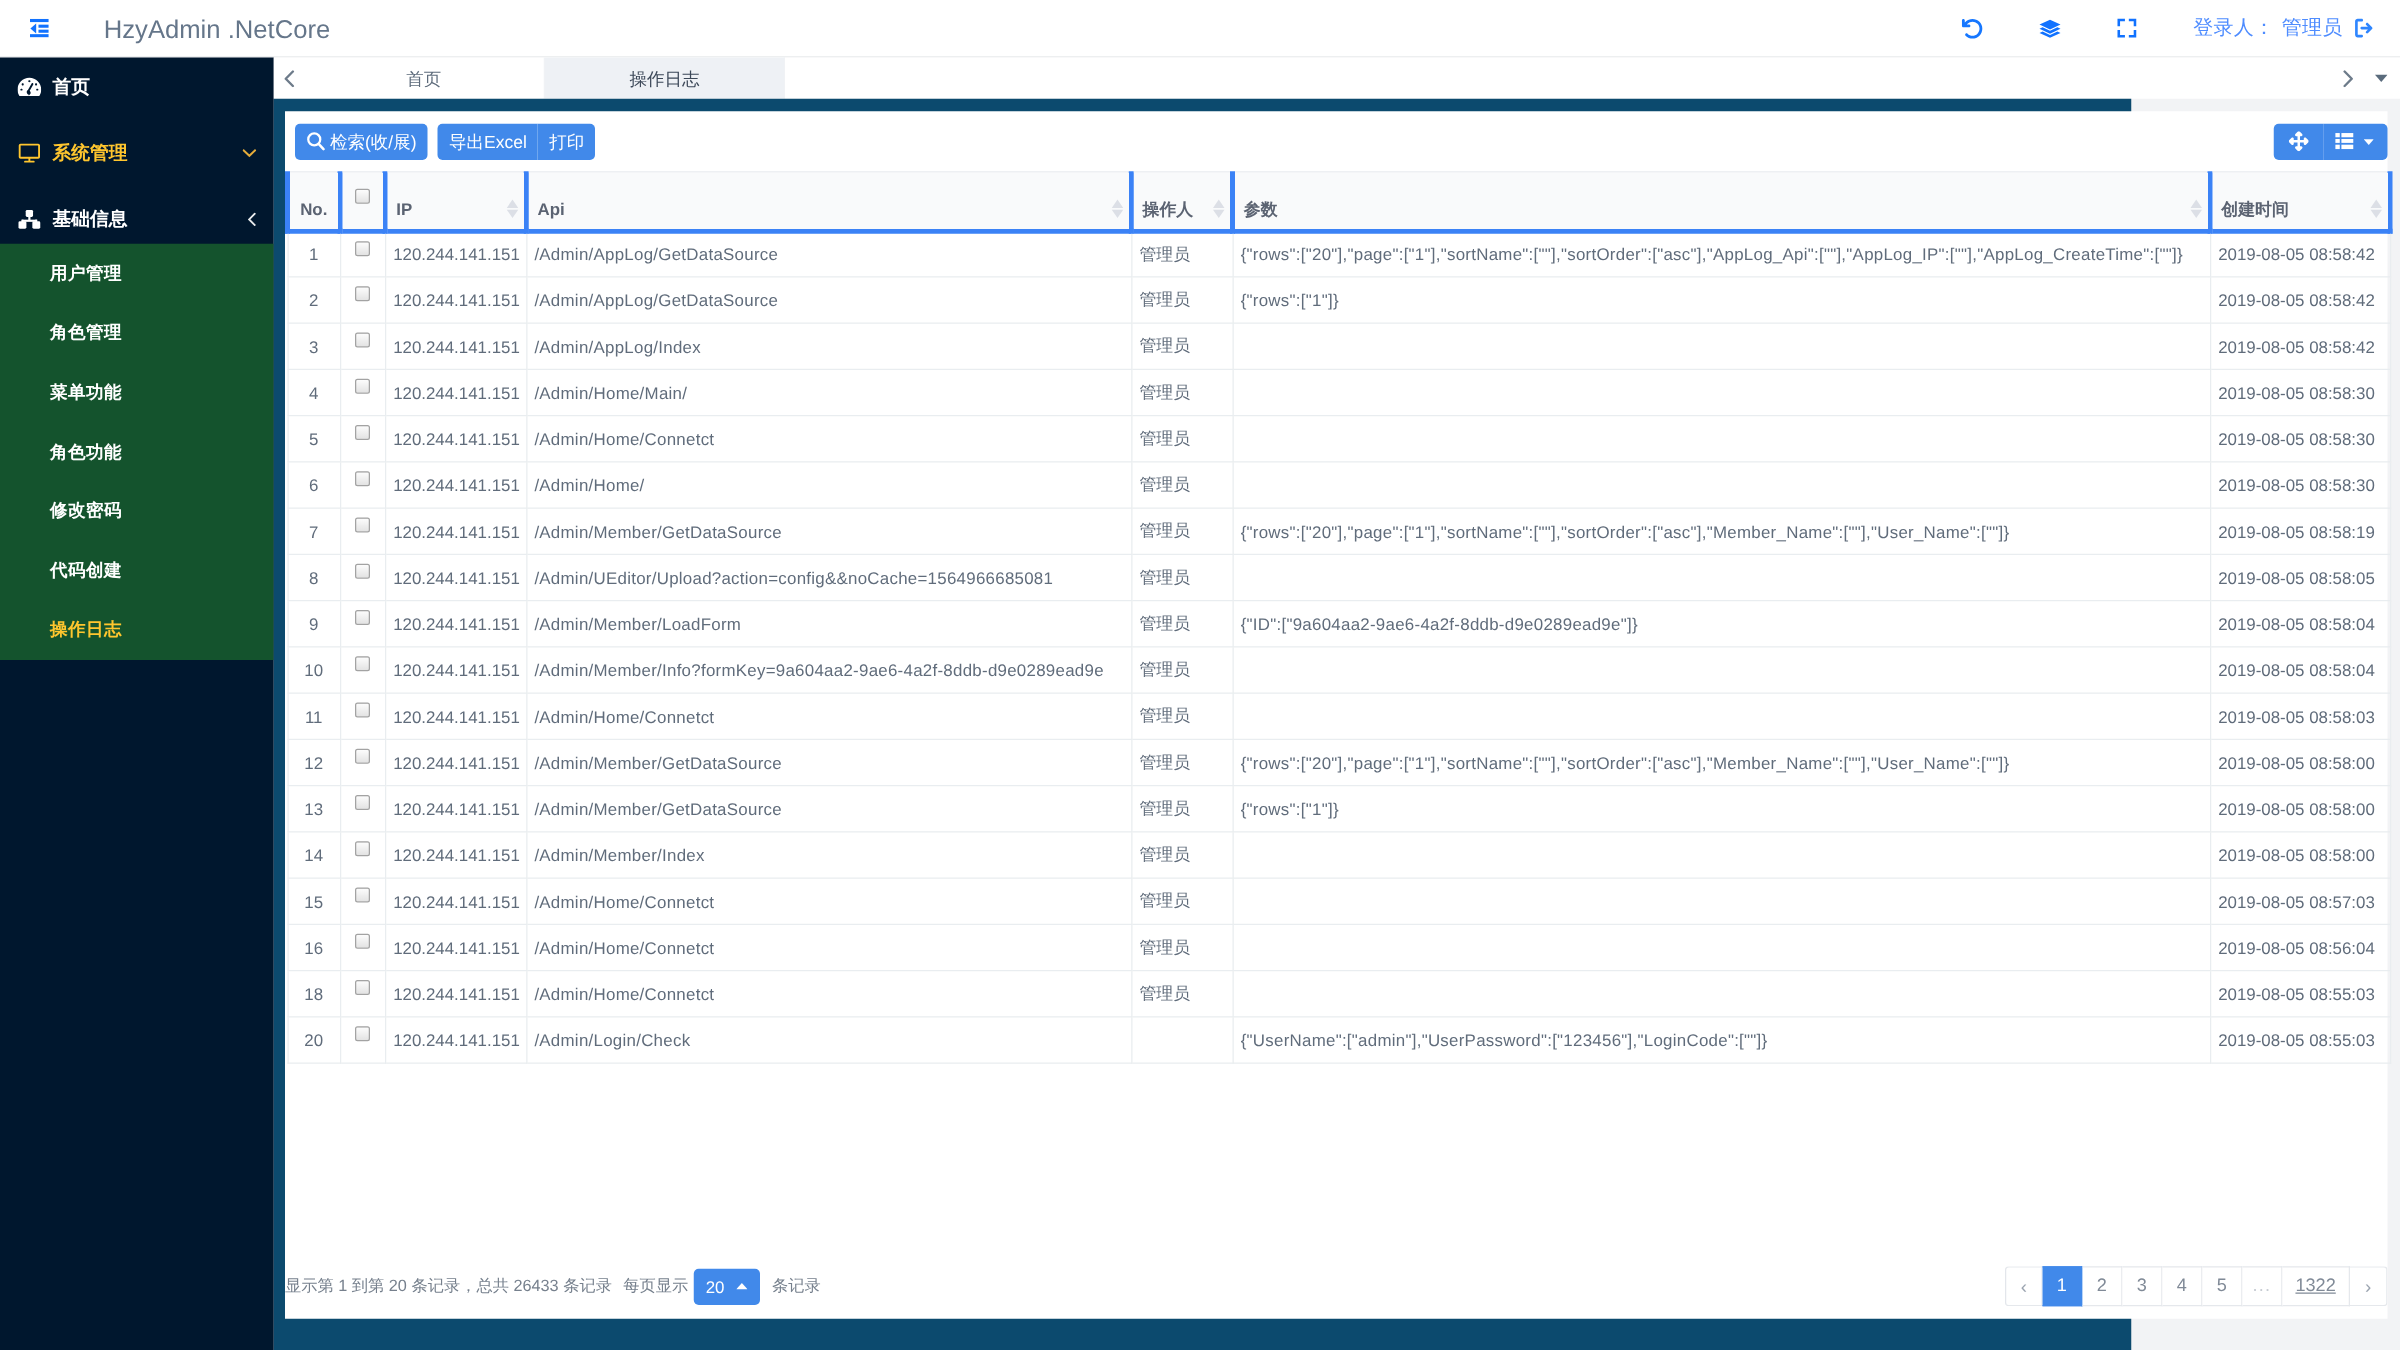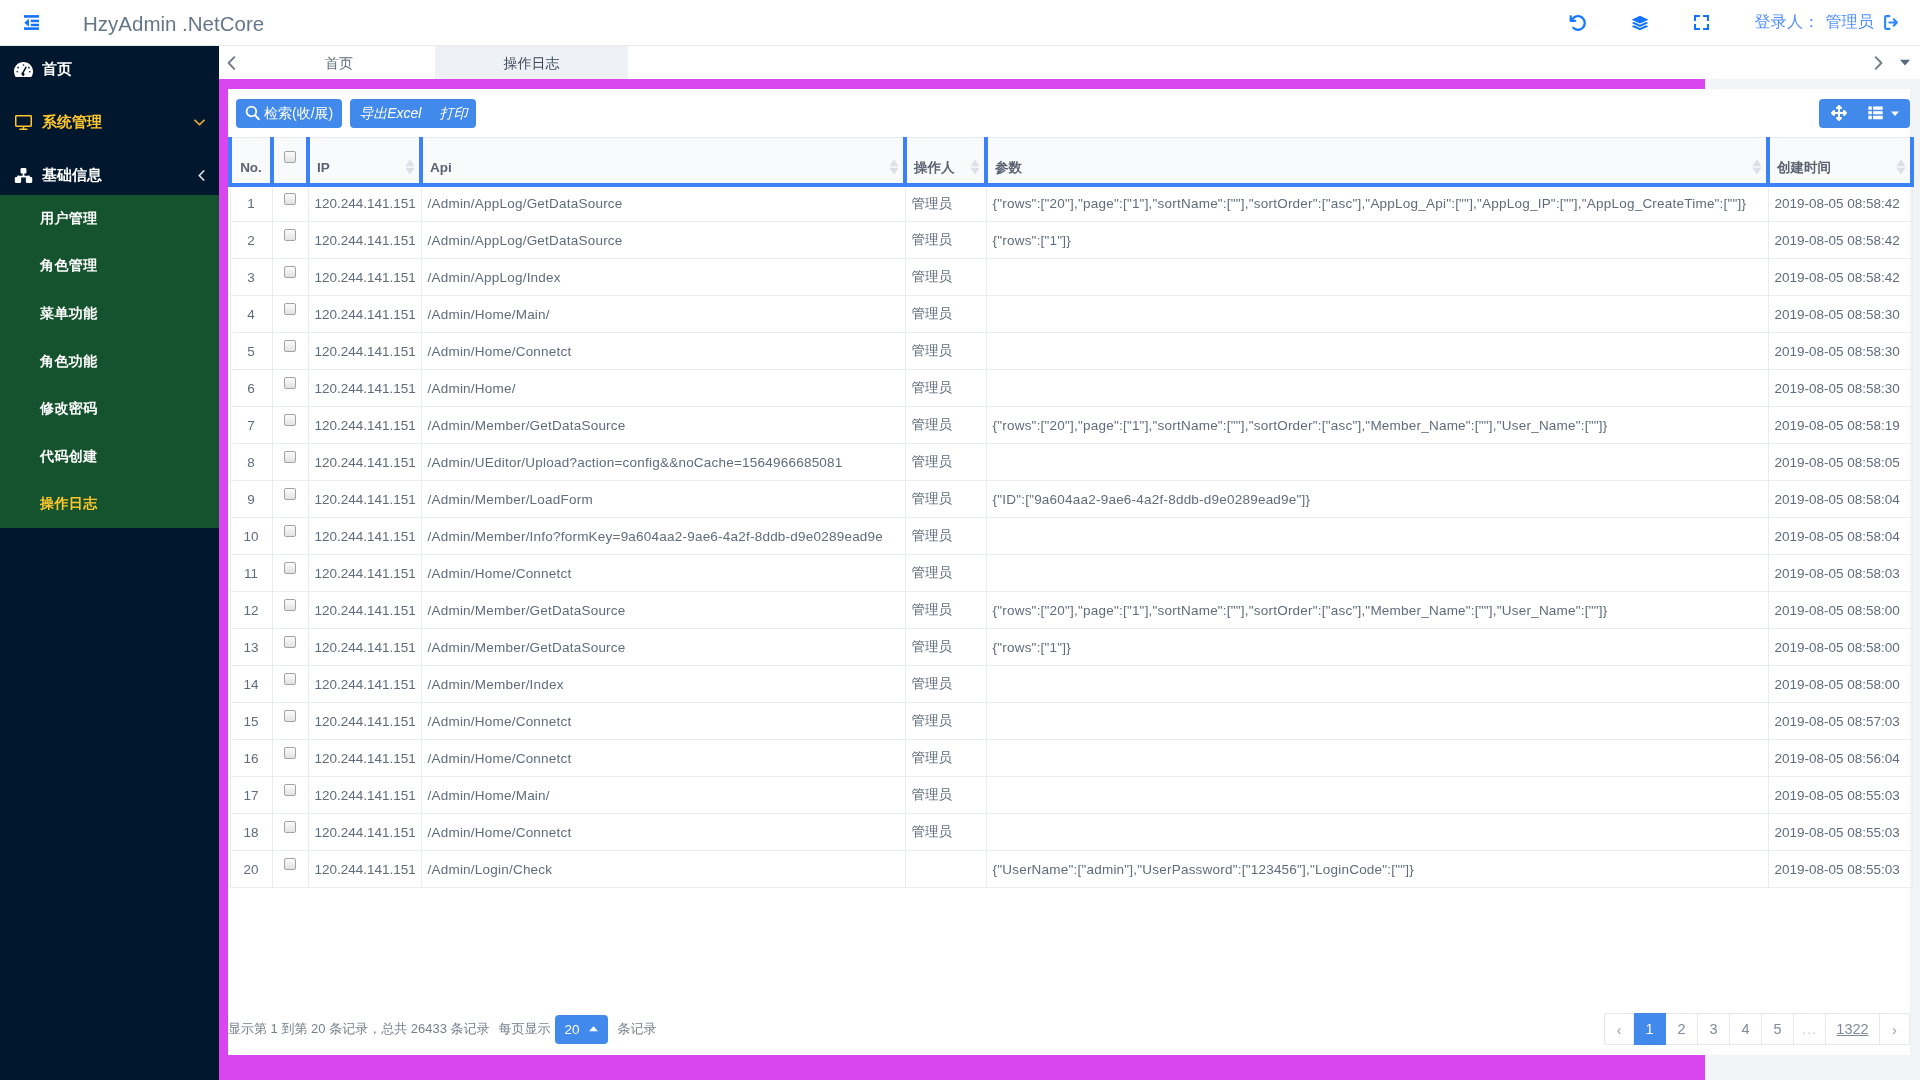--- a/index.html
+++ b/index.html
@@ -83,36 +83,36 @@
     font-size: 14px; color: #5d6b7b; cursor: pointer;
     border-right: 1px solid #f0f2f5; padding-top: 2px;
   }
   .tab:first-child { min-width: 193px; }
   .tab.active { background: #eef1f5; color: #3c4858; }
   .tab-caret { width: 30px; display:flex; align-items:center; justify-content:center; cursor:pointer; }
 
   
   .content {
     position: absolute; left: 219px; top: 79px; width: 1486px; height: 1001px;
-    background: #d946ef;
+    background: #0c4a6e;
   }
   .panel {
     background: #ffffff; width: 1682px; height: 966px; position: absolute;
     left: 9px; top: 10px;
   }
   .toolbar { height: 48px; display: flex; align-items: center; padding: 0 0 0 8px; }
   .btn {
     background: #4189ea; color: #fff; border: none; height: 29px;
     font-size: 14px; border-radius: 4px; padding: 0 9px; cursor: pointer;
     display: flex; align-items: center; font-family: inherit; white-space: nowrap;
     line-height: 1;
   }
   .btn .bi { margin-right: 4px; display:flex; align-items:center; }
   .btn-group { display: flex; margin-left: 8px; }
-  .btn-group .btn { border-radius: 0; font-style: italic; }
+  .btn-group .btn { border-radius: 0; }
   .btn-group .btn:first-child { border-radius: 4px 0 0 4px; }
   .btn-group .btn:last-child { border-radius: 0 4px 4px 0; }
   .toolbar-right { margin-left: auto; display: flex; }
   .toolbar-right .btn { padding: 0 12px 0 12px; }
   .toolbar-right .btn:last-child { padding: 0 11px 0 9px; }
   .tc-caret { margin-left: 8px; display:flex; align-items:center; }
 
   
   .tablewrap { position: absolute; left: 0; top: 48px; width: 1682px; }
   table.dt { border-collapse: collapse; width: 1682px; table-layout: fixed; font-size: 13.5px; }
@@ -522,29 +522,20 @@
       <tr>
               <td class="c-no">16</td>
               <td class="c-chk"><span class="cbx"></span></td>
               <td class="c-ip">120.244.141.151</td>
               <td class="c-api">/Admin/Home/Connetct</td>
               <td>管理员</td>
               <td class="c-par"></td>
               <td class="c-time">2019-08-05 08:56:04</td>
             </tr>
       <tr>
-              <td class="c-no">17</td>
-              <td class="c-chk"><span class="cbx"></span></td>
-              <td class="c-ip">120.244.141.151</td>
-              <td class="c-api">/Admin/Home/Main/</td>
-              <td>管理员</td>
-              <td class="c-par"></td>
-              <td class="c-time">2019-08-05 08:55:03</td>
-            </tr>
-      <tr>
               <td class="c-no">18</td>
               <td class="c-chk"><span class="cbx"></span></td>
               <td class="c-ip">120.244.141.151</td>
               <td class="c-api">/Admin/Home/Connetct</td>
               <td>管理员</td>
               <td class="c-par"></td>
               <td class="c-time">2019-08-05 08:55:03</td>
             </tr>
       <tr>
               <td class="c-no">20</td>

